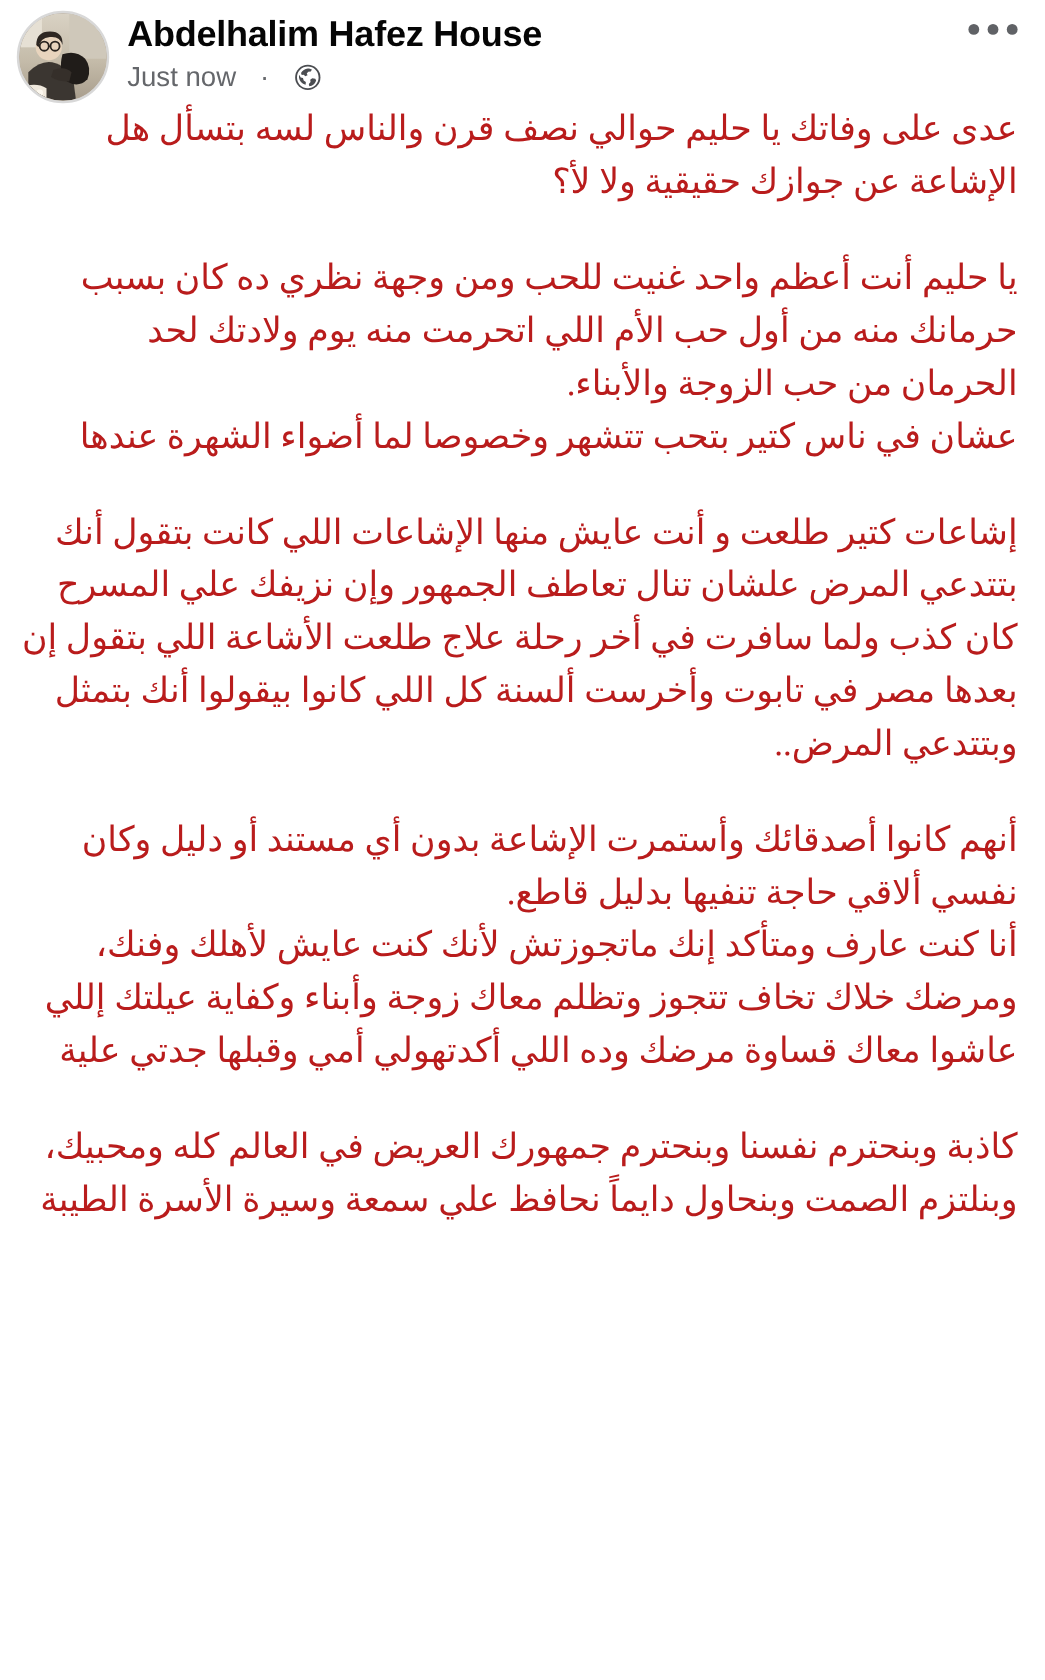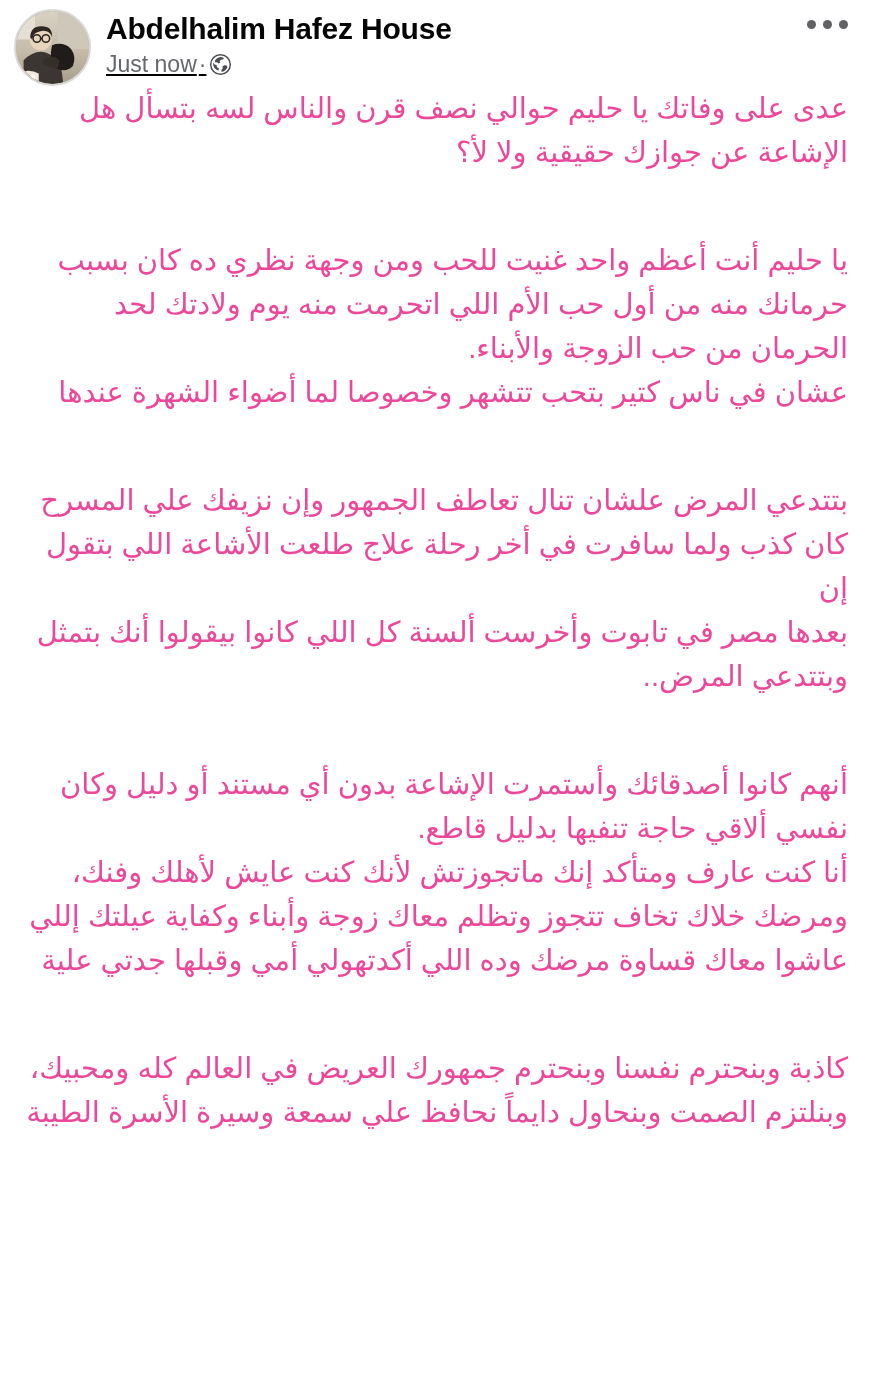--- a/index.html
+++ b/index.html
@@ -62,22 +62,21 @@
     color: #050505;
     line-height: 36px;
     letter-spacing: -0.2px;
     white-space: nowrap;
   }
 
   .meta-row {
     display: flex;
     align-items: center;
     margin-top: 4px;
-    gap: 2px;
-    text-decoration: underline;
+    gap: 20px;
   }
   .meta-time {
     font-size: 23px;
     color: #65676b;
     line-height: 27px;
   }
   .meta-dot {
     font-size: 23px;
     color: #65676b;
     line-height: 27px;
@@ -113,31 +112,31 @@
     padding: 0 23px 0 18px;
     box-sizing: border-box;
     direction: rtl;
     text-align: right;
     unicode-bidi: embed;
   }
 
   .para {
     font-size: 29px;
     line-height: 44px;
-    color: #ec4899;
+    color: #b91c1c;
     direction: rtl;
     text-align: right;
     margin: 0;
-    font-family: Liberation Sans, sans-serif;
+    font-family: Liberation Serif, serif;
     font-weight: 400;
     word-spacing: 0px;
   }
 
   .para + .para {
-    margin-top: 64px;
+    margin-top: 36px;
   }
 
   .para .ln {
     display: block;
   }
 </style>
 </head>
 <body>
 
 <div class="post">
@@ -211,20 +210,21 @@
     </p>
 
     <p class="para">
       <span class="ln">يا حليم أنت أعظم واحد غنيت للحب ومن وجهة نظري ده كان بسبب</span>
       <span class="ln">حرمانك منه من أول حب الأم اللي اتحرمت منه يوم ولادتك لحد</span>
       <span class="ln">الحرمان من حب الزوجة والأبناء.</span>
       <span class="ln">عشان في ناس كتير بتحب تتشهر وخصوصا لما أضواء الشهرة عندها</span>
     </p>
 
     <p class="para">
+      <span class="ln">إشاعات كتير طلعت و أنت عايش منها الإشاعات اللي كانت بتقول أنك</span>
       <span class="ln">بتتدعي المرض علشان تنال تعاطف الجمهور وإن نزيفك علي المسرح</span>
       <span class="ln">كان كذب ولما سافرت في أخر رحلة علاج طلعت الأشاعة اللي بتقول إن</span>
       <span class="ln">بعدها مصر في تابوت وأخرست ألسنة كل اللي كانوا بيقولوا أنك بتمثل</span>
       <span class="ln">وبتتدعي المرض..</span>
     </p>
 
     <p class="para">
       <span class="ln">أنهم كانوا أصدقائك وأستمرت الإشاعة بدون أي مستند أو دليل وكان</span>
       <span class="ln">نفسي ألاقي حاجة تنفيها بدليل قاطع.</span>
       <span class="ln">أنا كنت عارف ومتأكد إنك ماتجوزتش لأنك كنت عايش لأهلك وفنك،</span>

